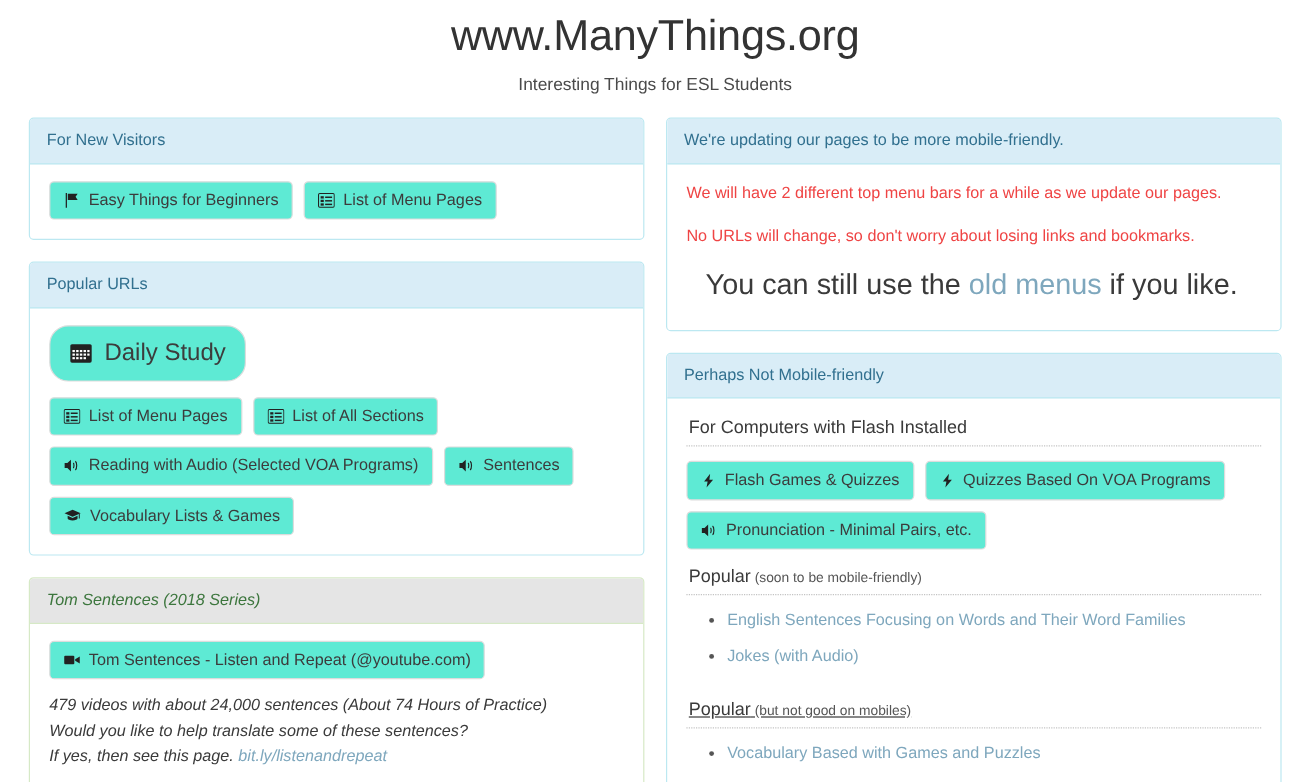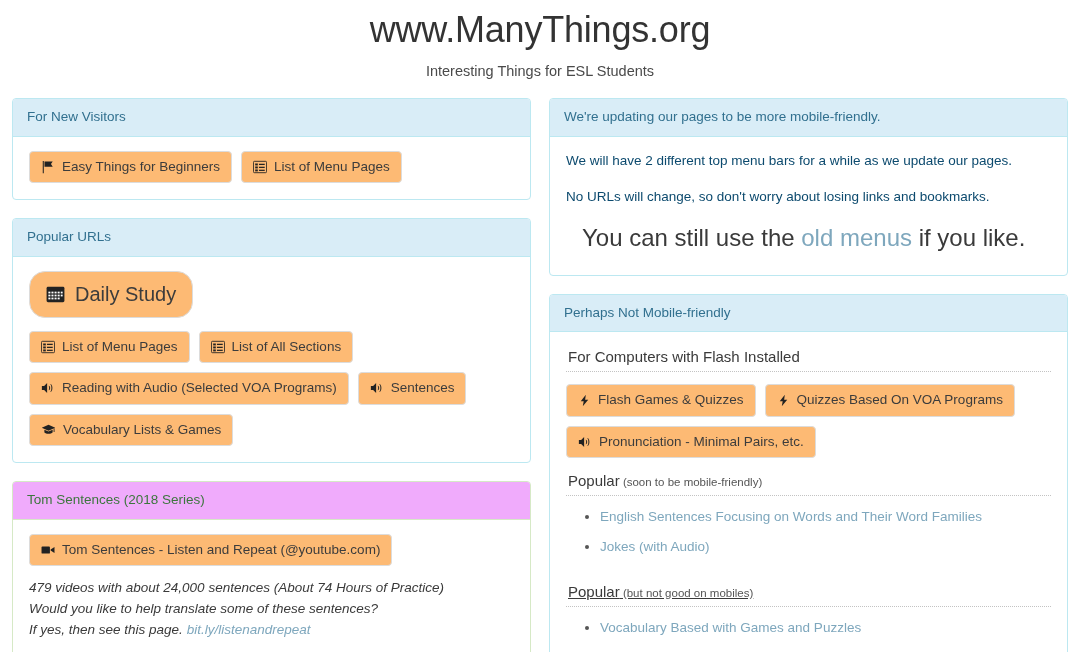--- a/index.html
+++ b/index.html
@@ -6,21 +6,21 @@
   * { box-sizing: border-box; }
   html, body {
     margin: 0; padding: 0;
     width: 1080px; height: 652px;
     background: #ffffff;
     font-family: "Liberation Sans", sans-serif;
     color: #333333;
     overflow: hidden;
   }
 
-  .page { width: 1080px; height: 652px; position: relative; }
+  .page { width: 1080px; height: 652px; position: relative; padding-left: 12px; }
 
   
   .site-header { text-align: center; padding-top: 8px; }
   .site-title {
     font-size: 36px;
     font-weight: 400;
     color: #333333;
     line-height: 1.2;
     margin: 0;
     letter-spacing: -0.2px;
@@ -54,41 +54,42 @@
     font-size: 13.5px;
     line-height: 1.25;
     border-bottom: 1px solid transparent;
   }
   .panel-info .panel-heading {
     background: #d9edf7;
     border-bottom-color: #bce8f1;
     color: #31708f;
   }
   .panel-success .panel-heading {
-    background: #f0abfc;
+    background: #e5e5e5;
     border-bottom-color: #d6e9c6;
     color: #3c763d;
+    font-style: italic;
   }
   .panel-info { border-color: #bce8f1; }
   .panel-success { border-color: #d6e9c6; }
   .panel-body { padding: 14px 16px 16px 16px; }
 
   
   .btn-row {
     display: flex;
     flex-wrap: wrap;
     gap: 9px;
     margin-bottom: 9px;
   }
   .btn-row:last-child { margin-bottom: 0; }
   .btn {
     display: inline-flex;
     align-items: center;
     gap: 7px;
-    background: #fdba74;
+    background: #5eead4;
     border: 1px solid #dcdcdc;
     border-radius: 4px;
     padding: 6px 11px;
     font-size: 13.5px;
     color: #3c3c3c;
     line-height: 1.35;
     white-space: nowrap;
     cursor: pointer;
     font-family: "Liberation Sans", sans-serif;
   }
@@ -102,21 +103,21 @@
     display: inline-block;
     color: #222222;
     flex: 0 0 auto;
     line-height: 1;
   }
   .ico svg { display: block; }
 
   
   .para {
     font-size: 13.5px;
-    color: #0c4a6e;
+    color: #ef4444;
     margin: 0 0 16px 0;
     line-height: 1.45;
   }
   .para-big {
     font-size: 24px;
     color: #3a3a3a;
     margin: 10px 0 4px 16px;
     line-height: 1.35;
     font-weight: 400;
   }

